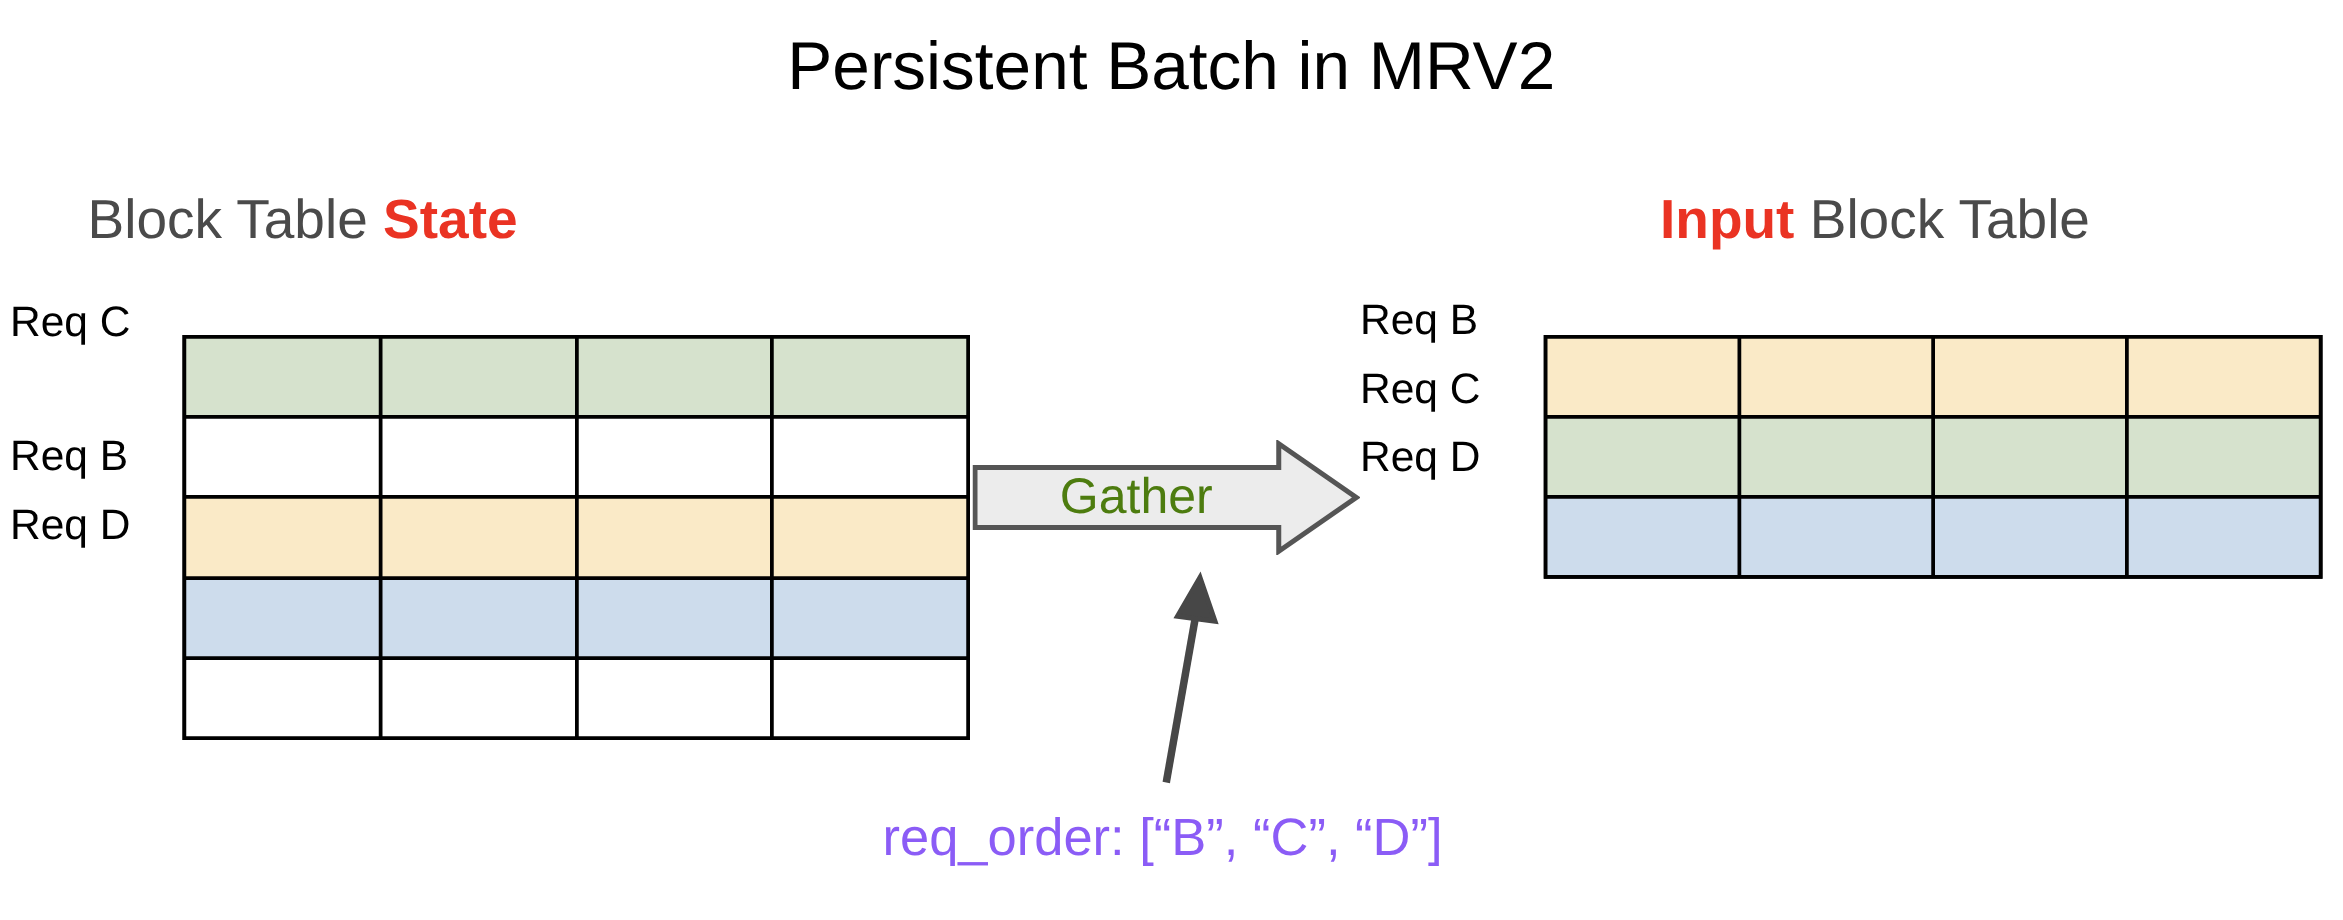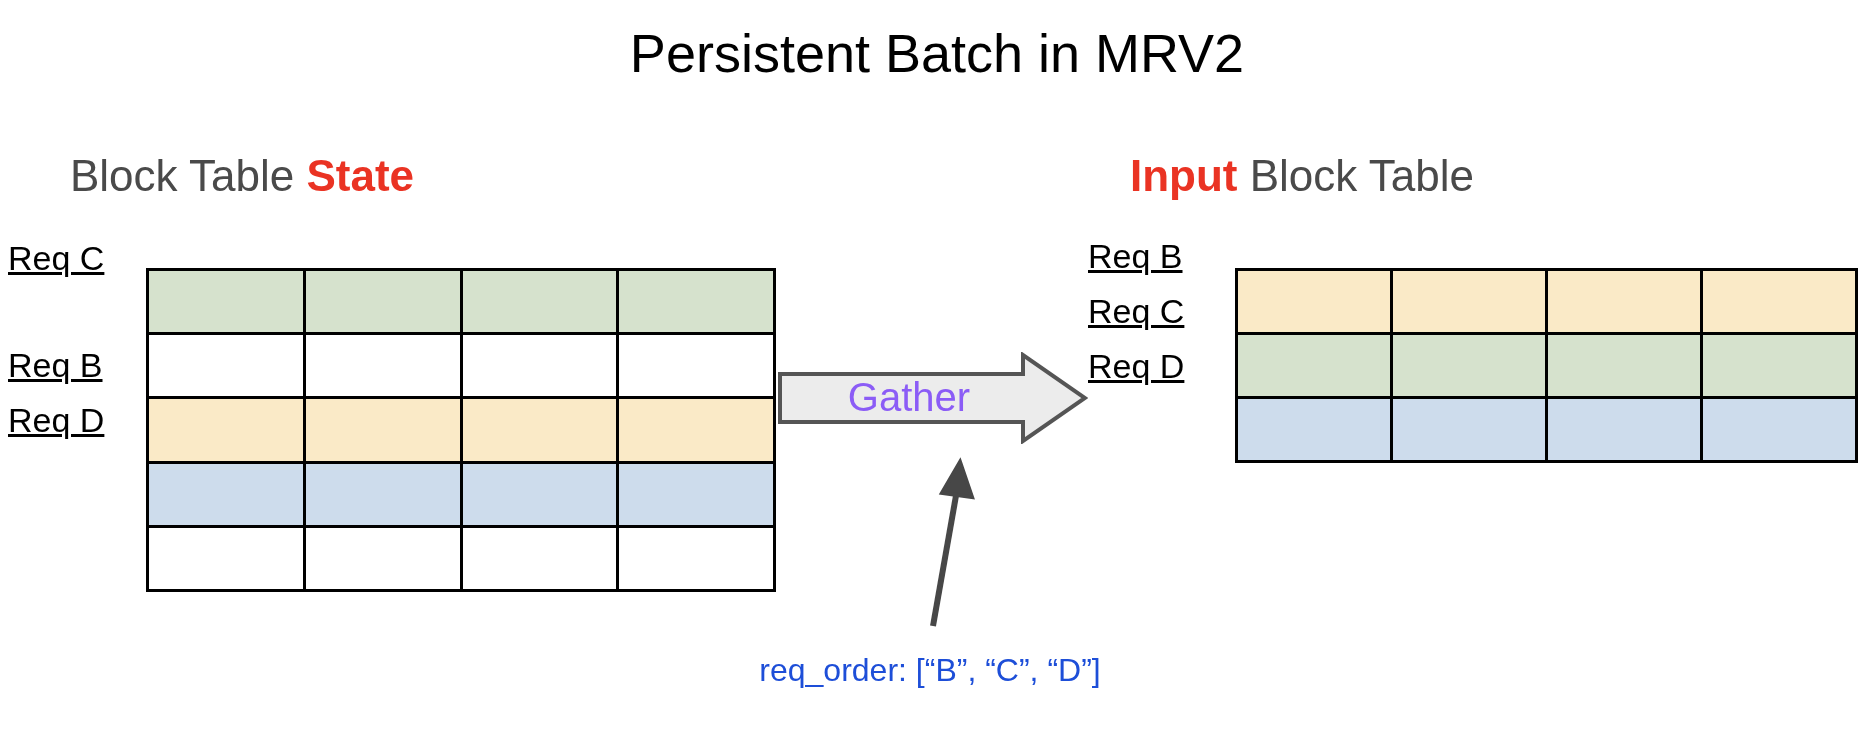--- a/index.html
+++ b/index.html
@@ -47,21 +47,21 @@
   }
   #heading-left {
     left: 70px;
     top: 150px;
     width: 700px;
   }
   #heading-right {
     left: 1130px;
     top: 150px;
     width: 740px;
-    text-align: left;
+    text-align: center;
   }
 
   
   .grid {
     position: absolute;
     display: grid;
     background: #000000;
     border: 3px solid #000000;
     box-sizing: border-box;
     gap: 3px;
@@ -91,21 +91,20 @@
     grid-template-rows: repeat(3, 1fr);
   }
 
   
   .row-label {
     position: absolute;
     font-size: 34px;
     line-height: 40px;
     color: #000000;
     white-space: nowrap;
-    text-decoration: underline;
   }
   .row-label.left  { left: 8px;   width: 126px; text-align: left; }
   .row-label.right { left: 1088px; width: 130px; text-align: left; }
 
   
   #gather-arrow {
     position: absolute;
     left: 778px;
     top: 352px;
     width: 310px;
@@ -113,44 +112,44 @@
   }
   #gather-arrow svg { display: block; }
   #gather-label {
     position: absolute;
     left: 778px;
     top: 372px;
     width: 262px;
     text-align: center;
     font-size: 40px;
     line-height: 50px;
-    color: #8b5cf6;
+    color: #4d7c0f;
     white-space: nowrap;
   }
 
   
   #annotation-arrow {
     position: absolute;
     left: 900px;
     top: 440px;
     width: 160px;
     height: 200px;
   }
   #annotation-arrow svg { display: block; }
 
   
   #caption {
     position: absolute;
     left: 420px;
     top: 644px;
     width: 1020px;
     text-align: center;
-    font-size: 32px;
+    font-size: 42px;
     line-height: 52px;
-    color: #1d4ed8;
+    color: #8b5cf6;
     white-space: nowrap;
   }
 </style>
 </head>
 <body>
 
 <div id="slide">
 
   <div class="slide-title">Persistent Batch in MRV2</div>
 

